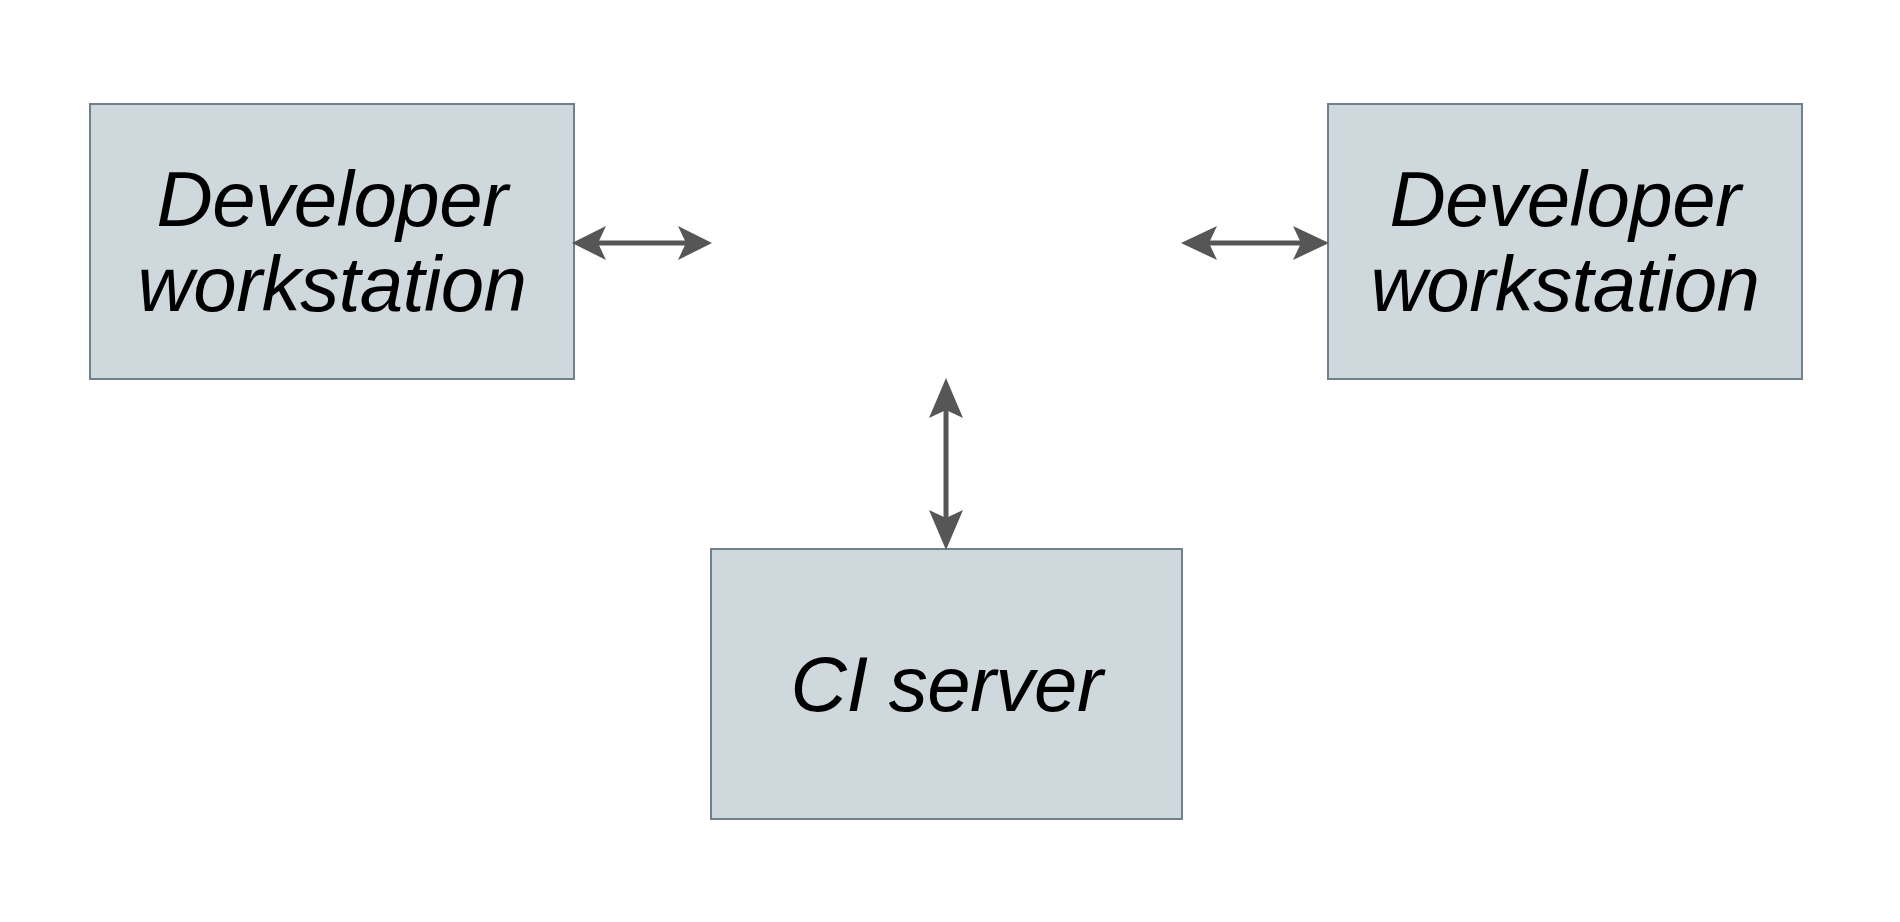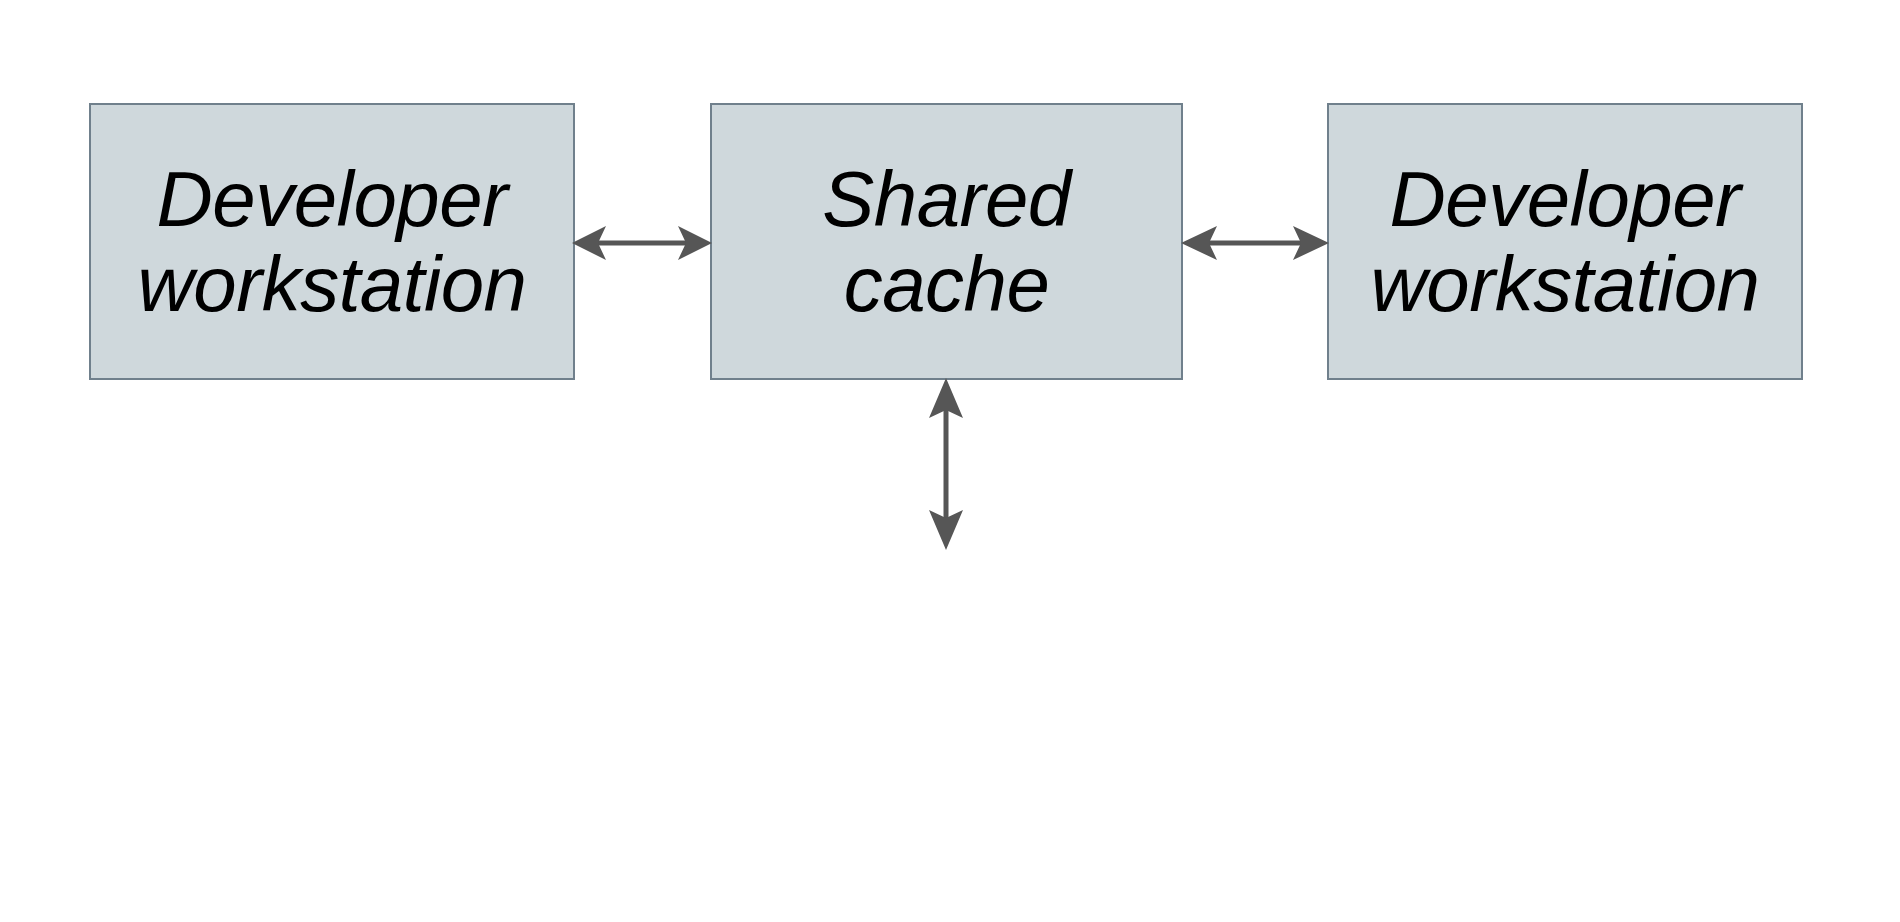--- a/index.html
+++ b/index.html
@@ -56,30 +56,29 @@
 </head>
 <body>
 
 <div id="canvas">
 
   <div class="node" id="node-dev-left">
     <span class="node-label">Developer
 workstation</span>
   </div>
 
-  <div class="node" id="node-cache">
-    <span class="node-label">Shared
-cache</span>
-  </div>
 
   <div class="node" id="node-dev-right">
     <span class="node-label">Developer
 workstation</span>
   </div>
 
+  <div class="node" id="node-ci">
+    <span class="node-label">CI server</span>
+  </div>
 
   <svg class="edge" id="edge-left-cache" viewBox="0 0 140 60" width="140" height="60">
 
     <rect x="26" y="27.5" width="88" height="5" fill="#565656"></rect>
 
     <polygon points="0,30 34,13 26,30 34,47" fill="#565656"></polygon>
 
     <polygon points="140,30 106,13 114,30 106,47" fill="#565656"></polygon>
   </svg>
 

